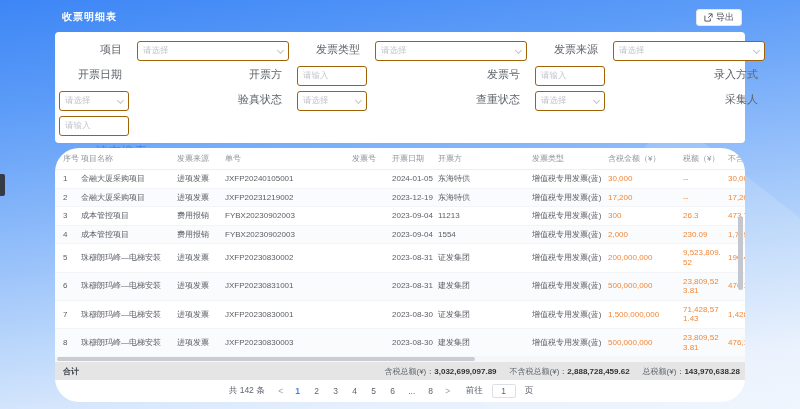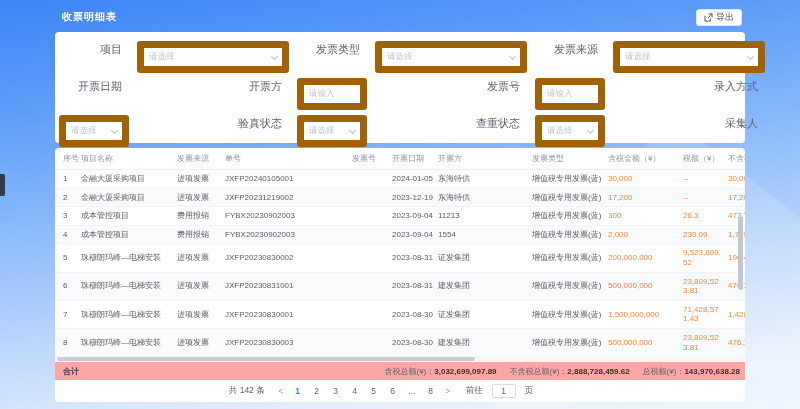--- a/index.html
+++ b/index.html
@@ -10,45 +10,45 @@
     background:rgba(255,255,255,0.14); transform:rotate(38deg); border-radius:18px; }
   .side-tab { position:absolute; left:0; top:174px; width:5px; height:22px; background:#343b45; border-radius:0 2px 2px 0; }
   .page-title { position:absolute; left:62px; top:10px; font-size:10px; font-weight:bold; color:#ffffff; letter-spacing:1px; }
   .export-btn { position:absolute; top:9px; right:58px; height:17px; padding:0 7px; background:#fff;
     border:1px solid #e3e7ec; border-radius:3px; display:flex; align-items:center; gap:3px;
     font-size:9px; color:#4a4e55; cursor:pointer; }
   .card { position:absolute; background:#fff; border-radius:4px; }
   .filter-card { left:55px; top:32px; width:690px; height:111px; }
   .filter-grid { display:grid; grid-template-columns:70px 152px 70px 152px 70px 152px; column-gap:8px; row-gap:5px; padding:9px 4px 0 4px; }
   .f-label { font-size:11px; color:#5f646b; text-align:right; line-height:16px; padding-right:7px; white-space:nowrap; }
-  .f-field { height:32px; border:7px solid #a16207; border-radius:3px; display:flex; align-items:center;
+  .f-field { height:20px; border:1px solid #a16207; border-radius:3px; display:flex; align-items:center;
     padding:0 5px; font-size:8.5px; color:#c0c4cc; background:#fff; position:relative; cursor:text; }
   .f-field .ph { color:#c0c4cc; white-space:nowrap; overflow:hidden; }
   .chev { width:5px; height:5px; border-right:1px solid #c0c4cc; border-bottom:1px solid #c0c4cc;
     transform:rotate(45deg); margin-left:auto; margin-top:-2px; flex:none; }
   .sep-dark { color:#5f646b; margin:0 8px; white-space:nowrap; }
   .cal-icon { flex:none; margin-right:5px; display:flex; }
   .btn-row { display:flex; align-items:center; margin-top:7px; padding-left:15px; }
   .search-btn { width:98px; height:15px; background:#3e86f7; color:#fff; font-size:9.5px; text-align:center;
     line-height:15px; border-radius:2.5px; cursor:pointer; }
   .clear-link { margin-left:25px; color:#3e86f7; font-size:13px; cursor:pointer; }
-  .table-card { left:55px; top:148px; width:690px; height:254px; overflow:hidden; }
+  .table-card { left:55px; top:148px; width:690px; height:254px; overflow:hidden;border-radius:24px; }
   .table-clip { position:absolute; left:0; top:0; width:690px; height:208px; overflow:hidden; }
   table { width:780px; border-collapse:collapse; table-layout:fixed; }
   th { font-size:8px; font-weight:normal; color:#8f959e; text-align:left; padding:5px 4px 5px 0;
     border-bottom:1px solid #edeff2; white-space:nowrap; }
   td { font-size:8px; color:#5a5e66; padding:4px 4px 4px 0; border-bottom:1px solid #f2f4f7;
     word-break:break-all; line-height:1.2; }
   th:first-child, td:first-child { padding-left:8px; }
   tr.even td { background:#fafbfc; }
   td.amount { color:#f0883a; }
   .hscroll { position:absolute; left:0; top:208px; width:690px; height:6px; background:#f6f7f9; }
   .hthumb { position:absolute; left:2px; top:1px; width:418px; height:4px; background:#c9ccd3; border-radius:2px; cursor:grab; }
   .vthumb { position:absolute; right:2px; top:68px; width:5px; height:74px; background:#c4c7ce; border-radius:3px; cursor:grab; }
-  .summary { position:absolute; left:0; top:214px; width:690px; height:18px; background:#fca5a5;
+  .summary { position:absolute; left:0; top:214px; width:690px; height:18px; background:#e5e5e5;
     display:flex; align-items:center; font-size:8px; color:#5f646b; }
   .summary .lbl-total { padding-left:8px; color:#3a3e45; font-weight:bold; }
   .sum-groups { margin-left:auto; display:flex; gap:13px; padding-right:5px; white-space:nowrap;justify-content:center; }
   .sum-val { color:#2f3338; font-weight:bold; }
   .pager { position:absolute; left:0; top:232px; width:652px; height:22px; display:flex; align-items:center;
     justify-content:center; gap:5px; font-size:8.5px; color:#5f6570; }
   .pg-item { min-width:14px; height:14px; line-height:14px; text-align:center; cursor:pointer; border-radius:2px; }
   .pg-item.active { color:#3e86f7; font-weight:bold; }
   .pg-arrow { color:#9aa0a8; cursor:pointer; min-width:10px; text-align:center; }
   .pg-total { margin-right:6px; }

